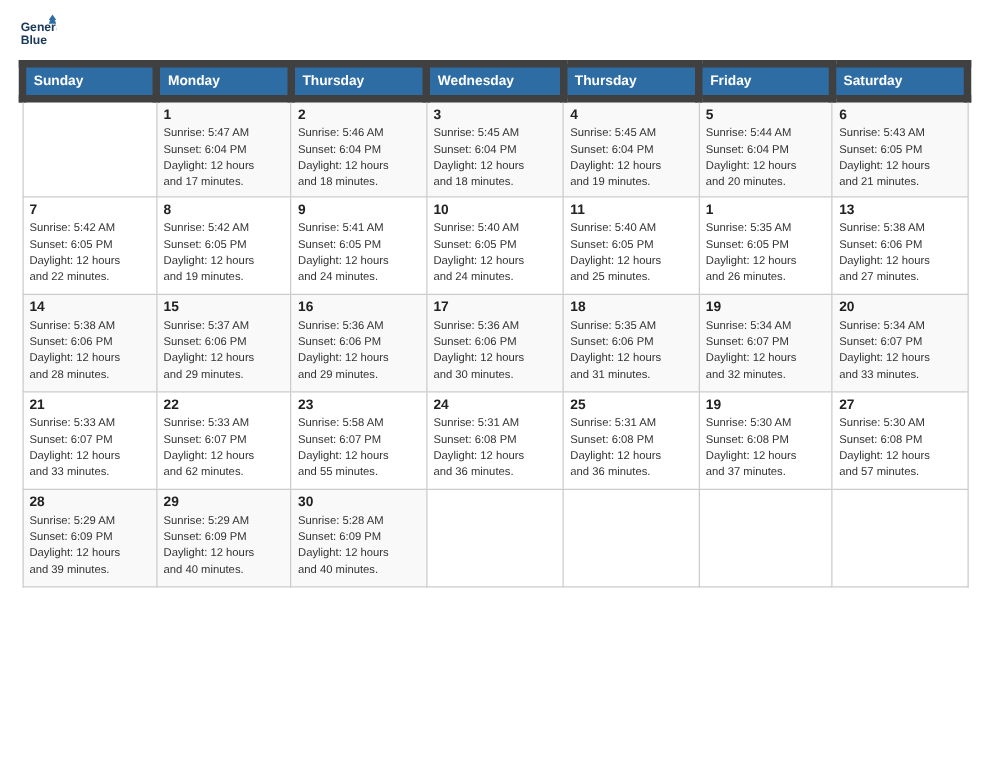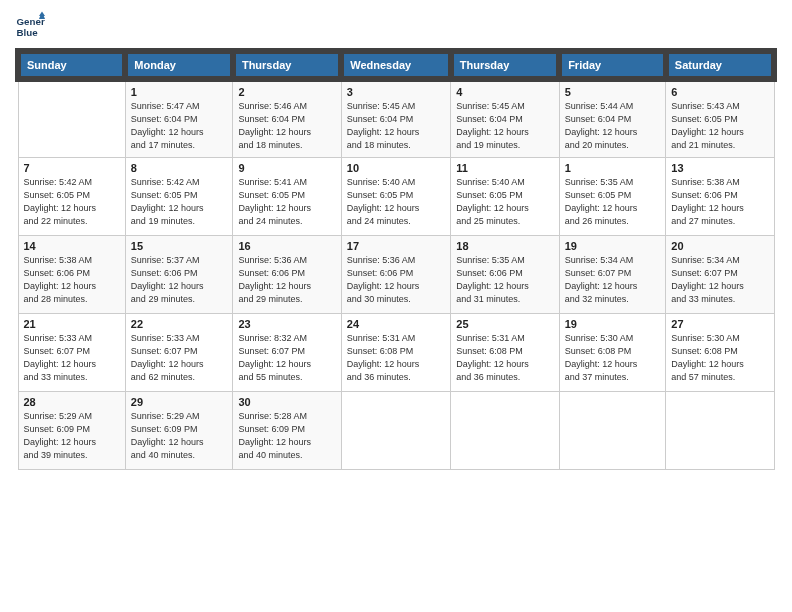--- a/index.html
+++ b/index.html
@@ -276,21 +276,21 @@
           </td>
           <td>
             <span class="day-num">22</span>
             <div class="day-info">Sunrise: 5:33 AM</div>
             <div class="day-info">Sunset: 6:07 PM</div>
             <div class="day-info">Daylight: 12 hours</div>
             <div class="day-info">and 62 minutes.</div>
           </td>
           <td>
             <span class="day-num">23</span>
-            <div class="day-info">Sunrise: 8:32 AM</div>
+            <div class="day-info">Sunrise: 5:58 AM</div>
             <div class="day-info">Sunset: 6:07 PM</div>
             <div class="day-info">Daylight: 12 hours</div>
             <div class="day-info">and 55 minutes.</div>
           </td>
           <td>
             <span class="day-num">24</span>
             <div class="day-info">Sunrise: 5:31 AM</div>
             <div class="day-info">Sunset: 6:08 PM</div>
             <div class="day-info">Daylight: 12 hours</div>
             <div class="day-info">and 36 minutes.</div>

